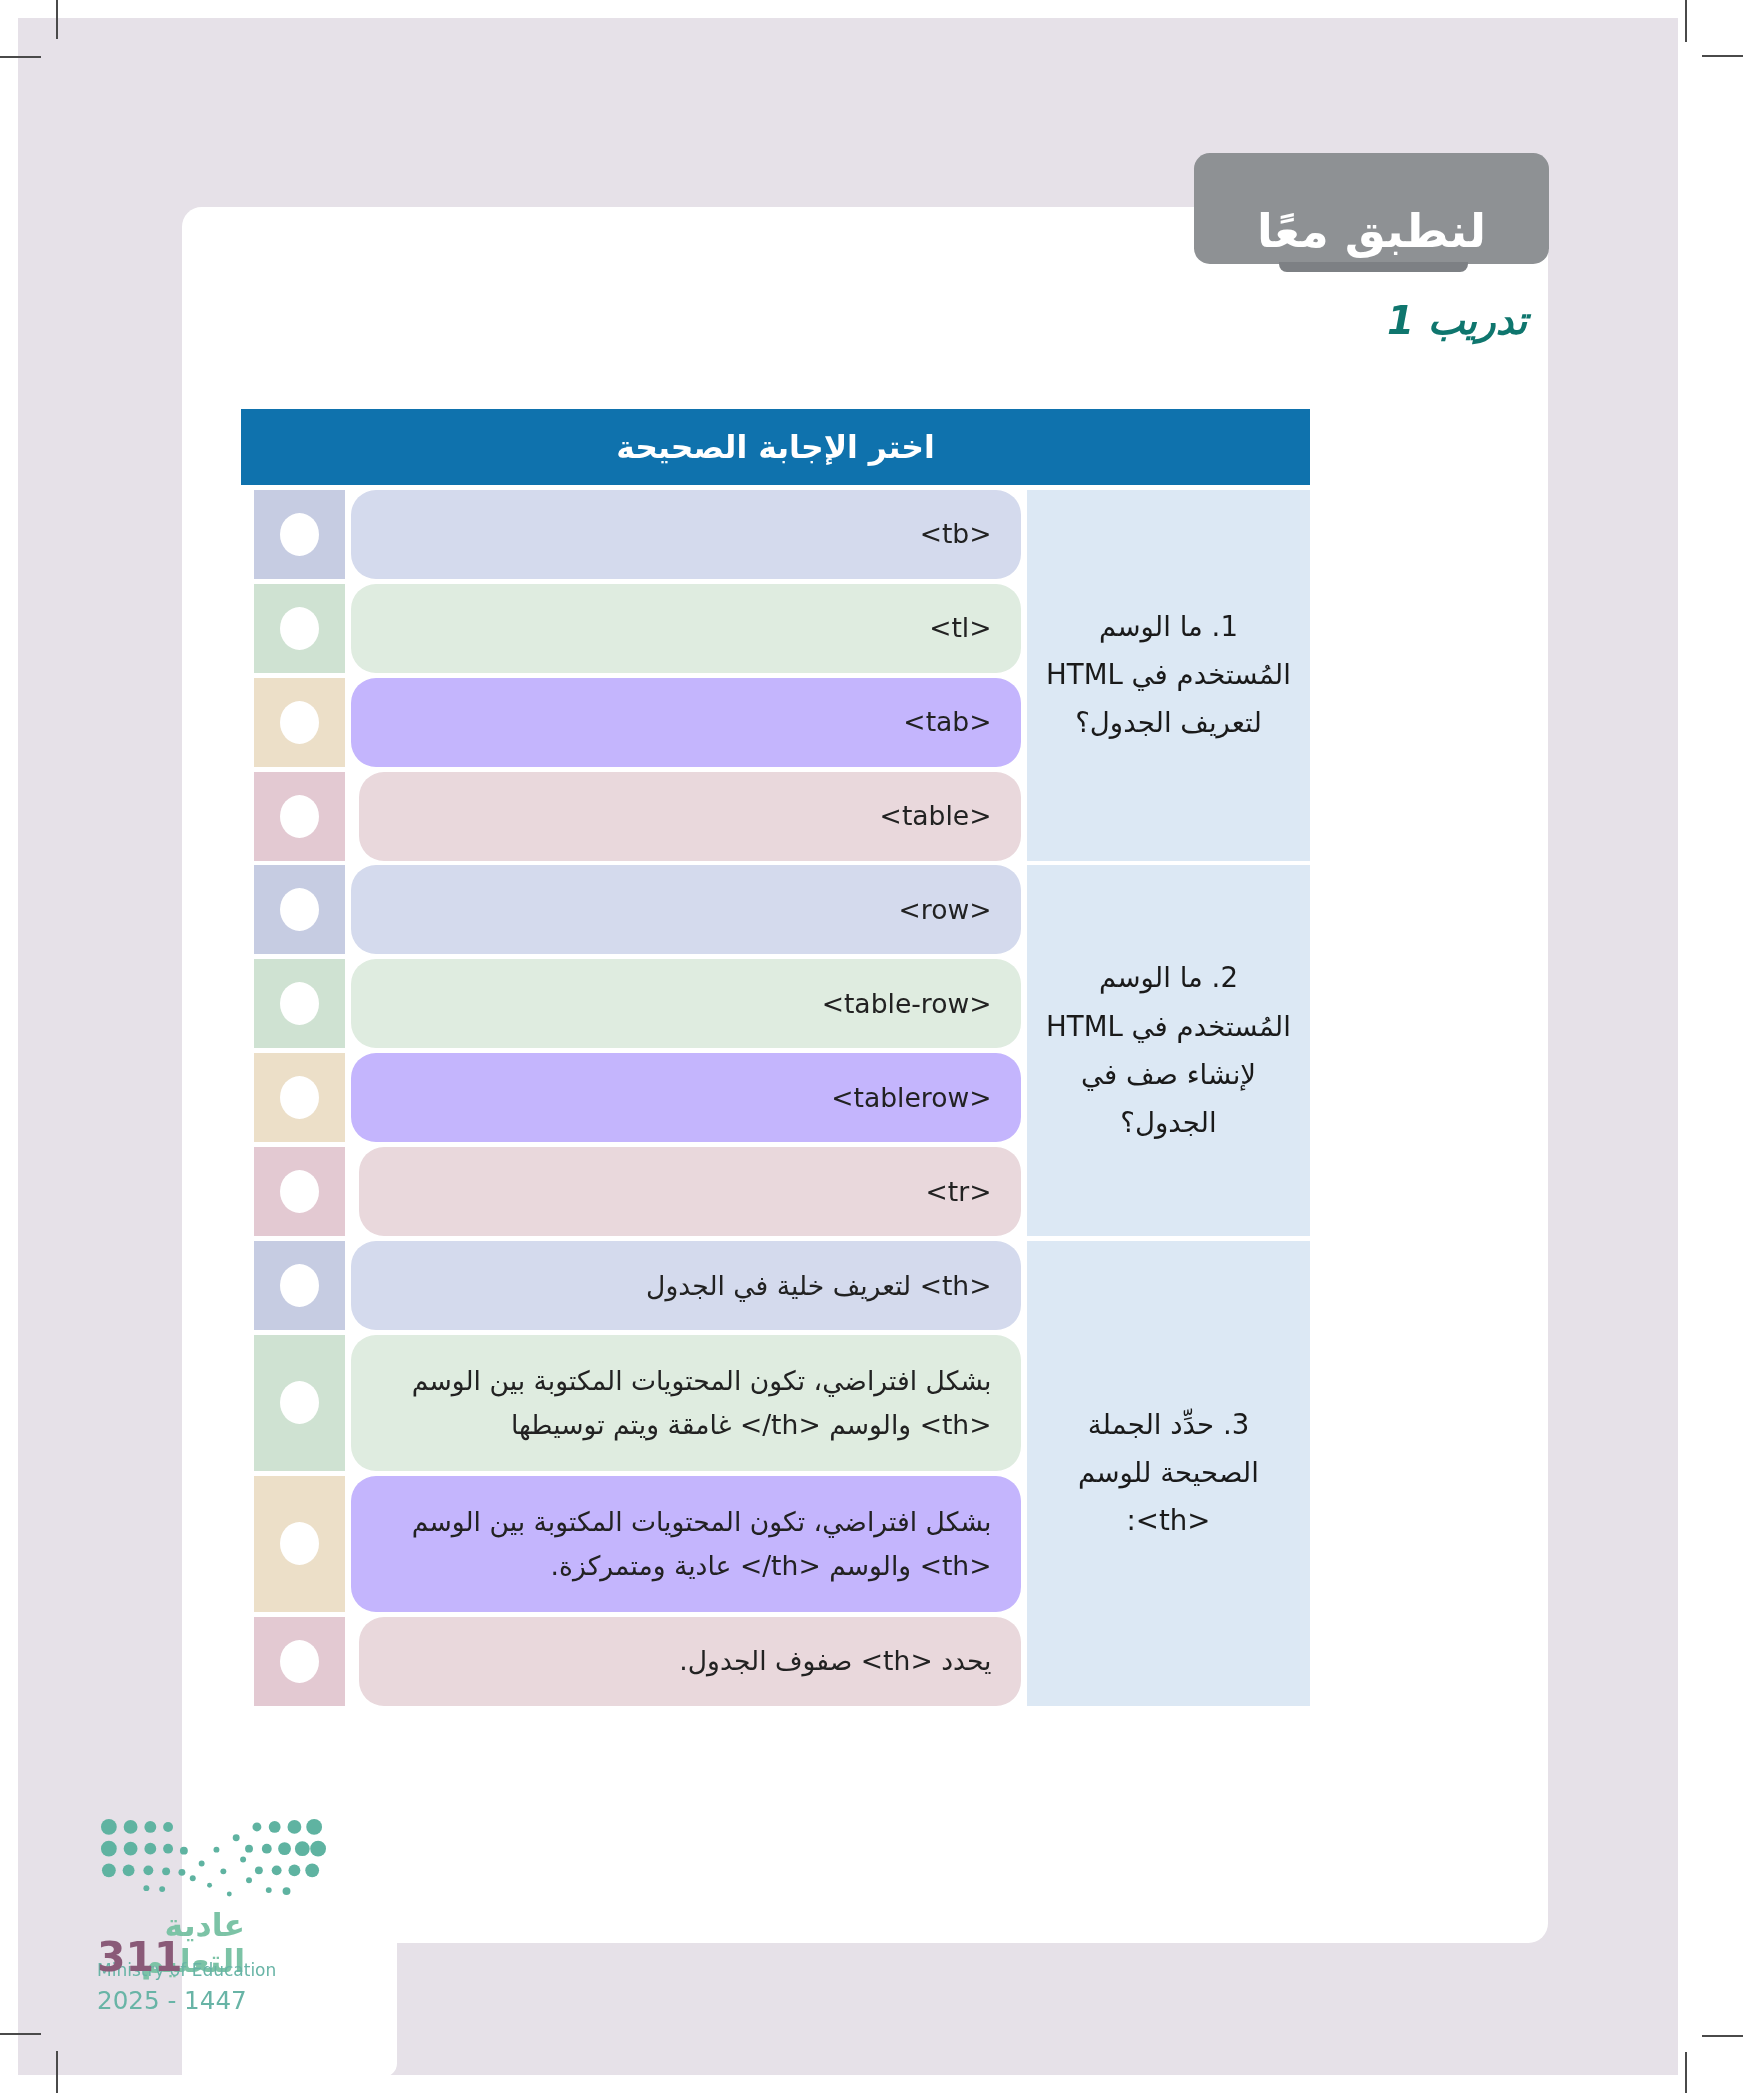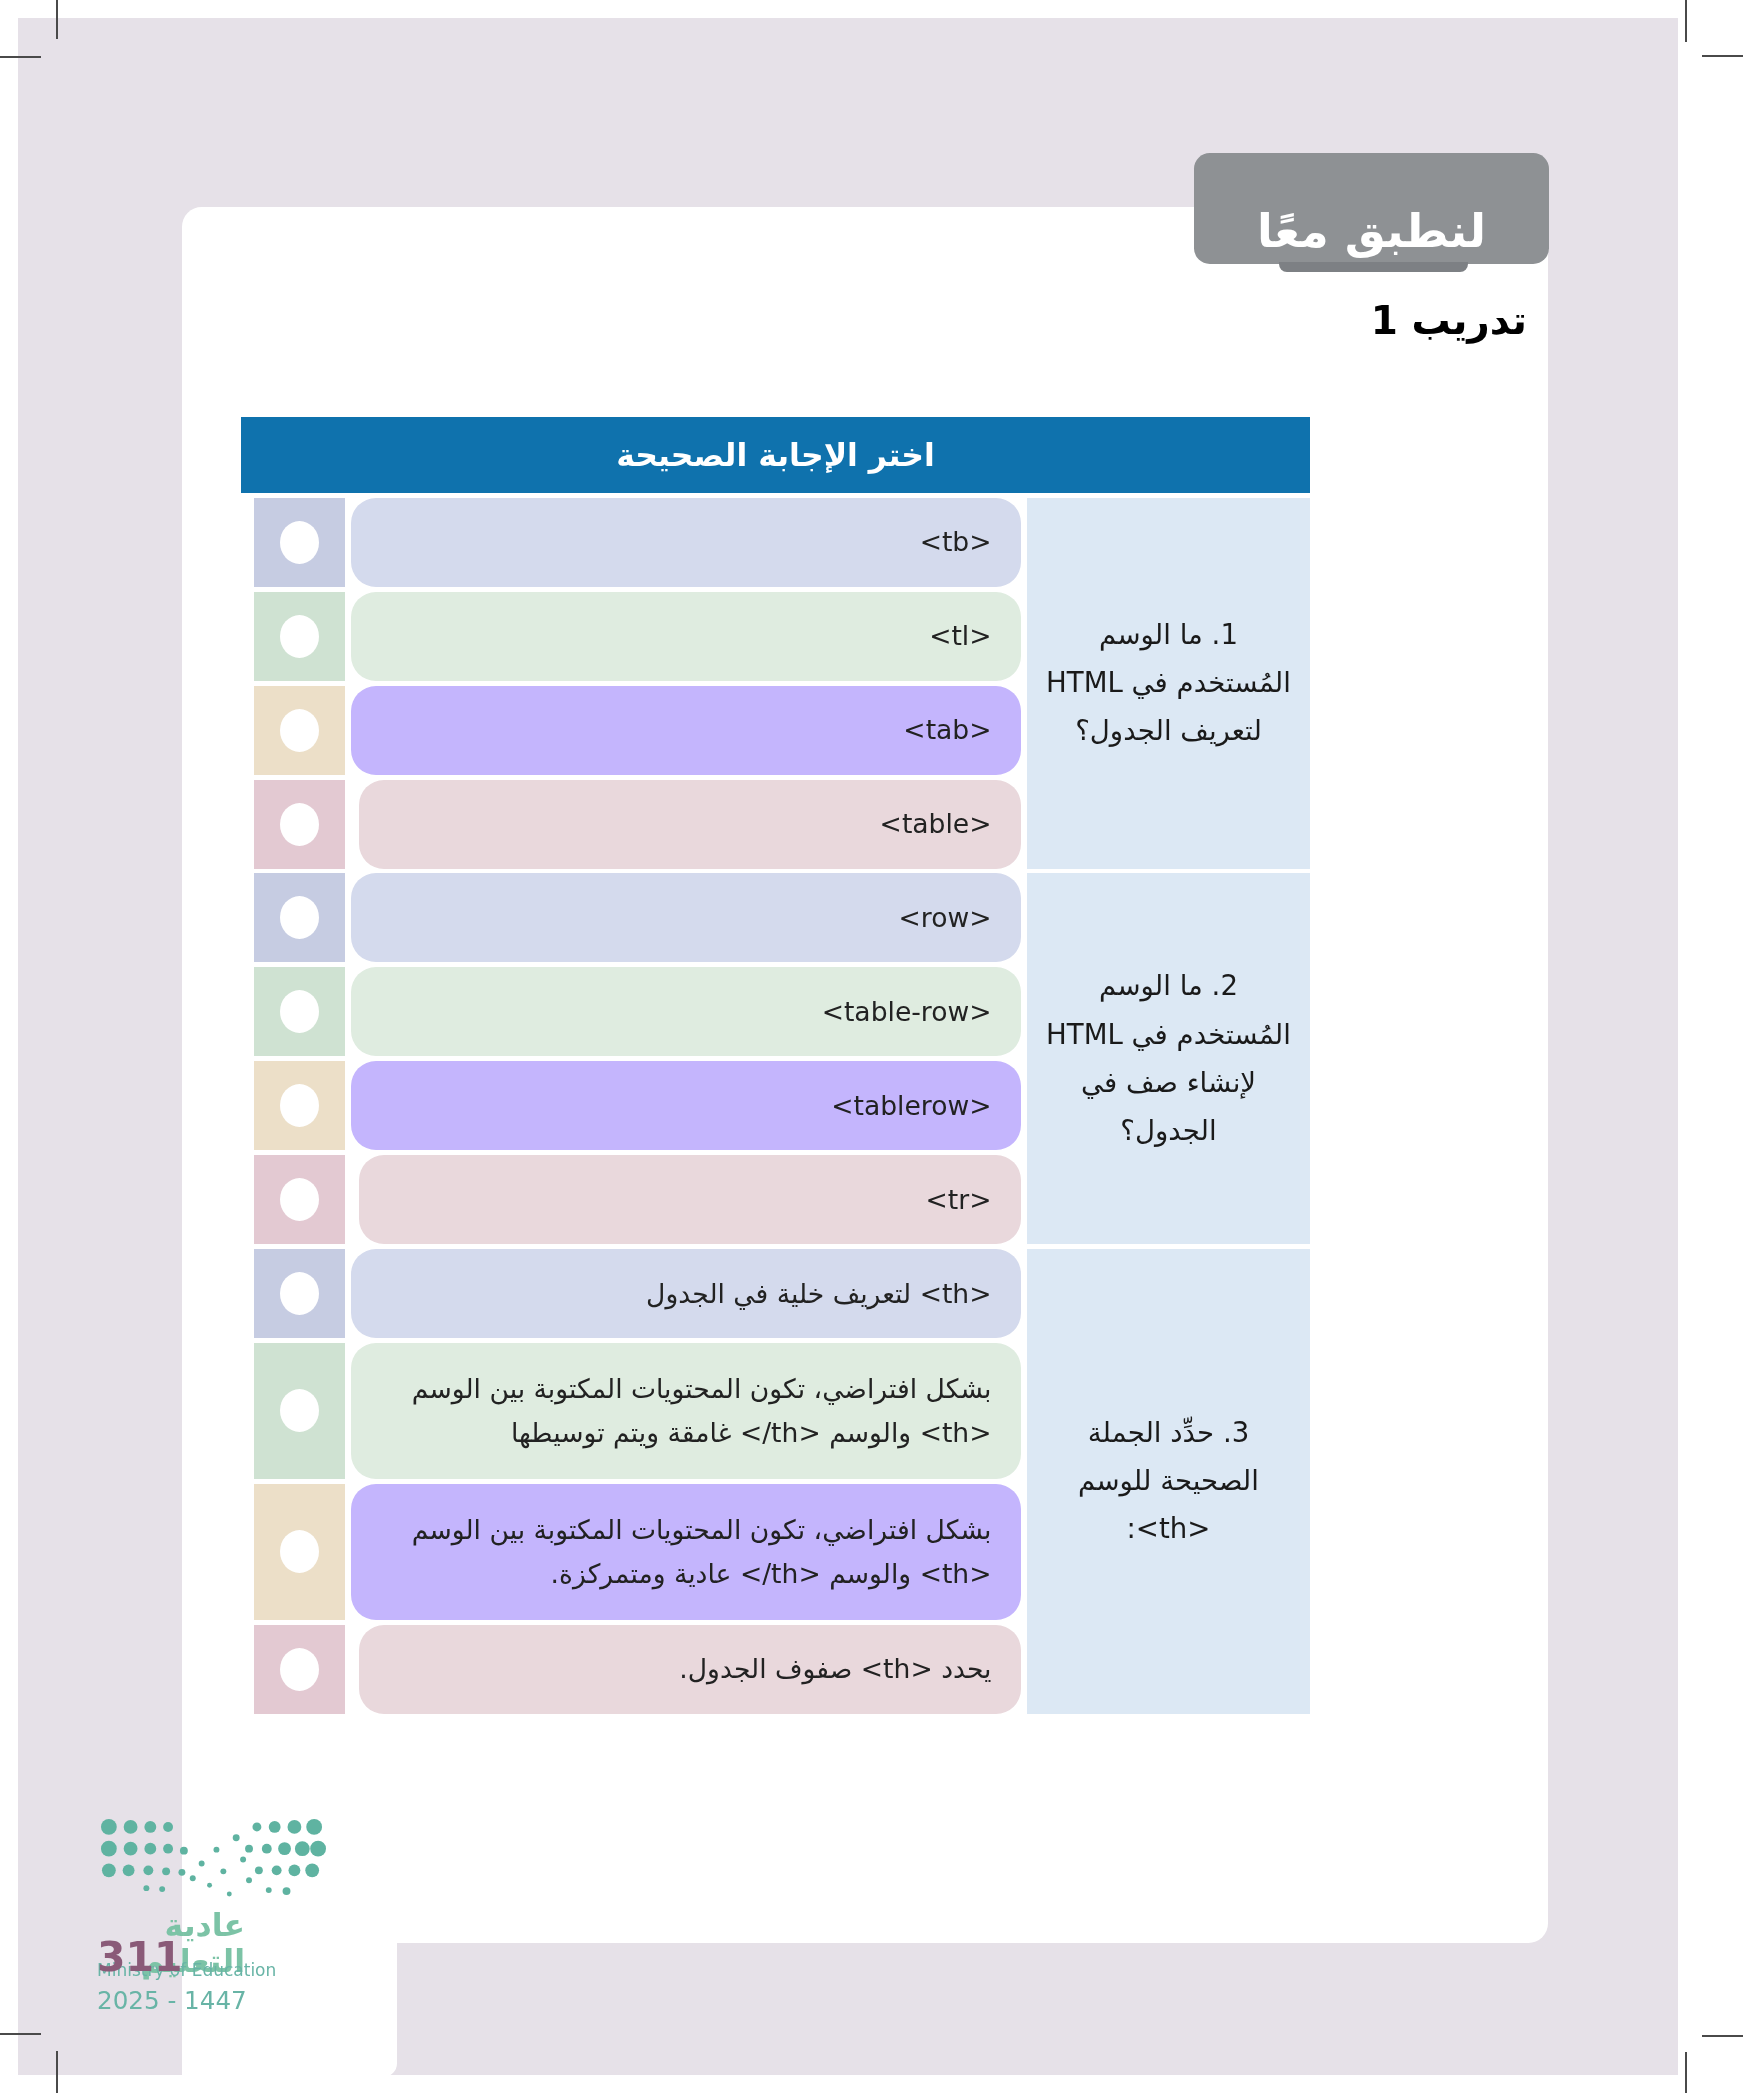--- a/index.html
+++ b/index.html
@@ -19,27 +19,27 @@
   .mark{position:absolute;background:#4a4a4a;}
 
   
   .banner{position:absolute;left:1194px;top:153px;width:355px;height:111px;background:#8e9194;
           border-radius:15.8px;display:flex;align-items:flex-end;justify-content:center;}
   .banner span{color:#ffffff;font-size:46px;font-weight:bold;direction:rtl;unicode-bidi:plaintext;
           padding-bottom:5.9px;}
   .banner-tab{position:absolute;left:1279px;top:262px;width:189px;height:9.9px;background:#7d8084;
           border-radius:0 0 7.9px 7.9px;}
 
-  .exercise{position:absolute;right:217px;top:298px;color:#000000;font-size:39px;font-weight:bold;
-          direction:rtl;unicode-bidi:plaintext;}
+  .exercise{position:absolute;right:217px;top:298px;color:#0f766e;font-size:39px;font-weight:bold;
+          direction:rtl;unicode-bidi:plaintext;font-style:italic;}
 
   
   .quiz{position:absolute;left:241px;top:409px;width:1069px;}
   .quiz-header{height:76px;background:#0f72ad;color:#ffffff;font-size:31.5px;font-weight:bold;
-          display:flex;align-items:center;justify-content:center;direction:rtl;unicode-bidi:plaintext;margin-top:8px;}
+          display:flex;align-items:center;justify-content:center;direction:rtl;unicode-bidi:plaintext;}
   .quiz-body{padding-left:12.8px;margin-top:4.9px;display:flex;flex-direction:column;gap:4.9px;}
   .qgroup{display:grid;grid-template-columns:91px 1fr 283px;column-gap:5.9px;row-gap:4.9px;}
   .radio-cell{grid-column:1;display:flex;align-items:center;justify-content:center;}
   .radio{width:39px;height:43px;border-radius:50%;background:#ffffff;}
   .opt-cell{grid-column:2;display:flex;align-items:center;justify-content:flex-end;
           box-sizing:border-box;min-height:89px;padding:15.8px 29.6px;border-radius:25px;}
   .opt-text{font-size:26.6px;color:#222222;text-align:right;direction:rtl;unicode-bidi:plaintext;
           line-height:1.65;}
   .q-cell{grid-column:3;grid-row:1 / span 4;background:#dce8f4;display:flex;align-items:center;
           justify-content:flex-end;padding:9.9px 15.8px;box-sizing:border-box;}

